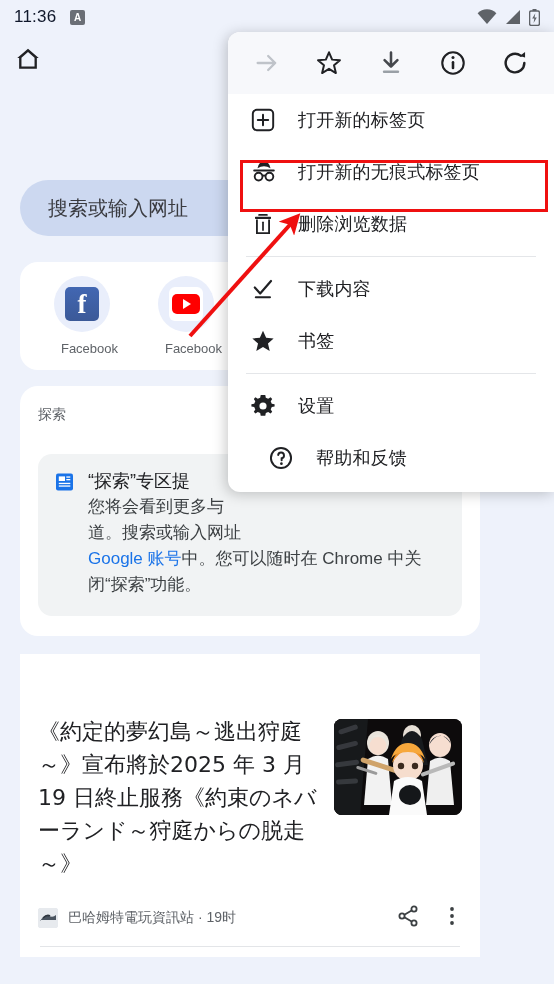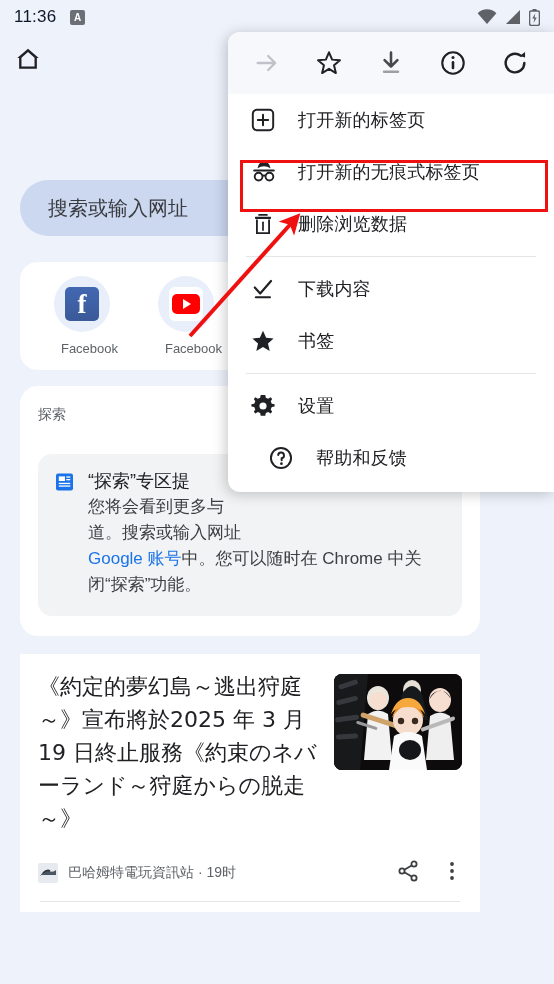--- a/index.html
+++ b/index.html
@@ -81,21 +81,21 @@
   #notice-icon { flex: 0 0 auto; margin-top: 3px; }
   #notice-body { font-size: 17px; line-height: 26px; color: #3c4043; }
   #notice-head { display: block; font-size: 18px; color: #202124; }
   #notice-link { color: #1a73e8; }
 
   
   #article {
     margin: 18px 20px 0 20px; background: #ffffff; border-radius: 0;
     padding: 16px 18px 10px 18px;
   }
-  #article-top { display: flex; gap: 4px; }
+  #article-top { display: flex; gap: 4px; margin-top: 45px; }
   #article-title {
     flex: 1; font-size: 22px; line-height: 33px; color: #202124;
     font-family: "DejaVu Sans", sans-serif;
   }
   #article-thumb {
     flex: 0 0 auto; width: 128px; height: 96px; border-radius: 8px;
     overflow: hidden; background: #1a1514; margin-top: 4px;
   }
   #article-meta { margin-top: 24px; display: flex; align-items: center; }
   #pub-avatar { width: 20px; height: 20px; border-radius: 3px; overflow: hidden;

